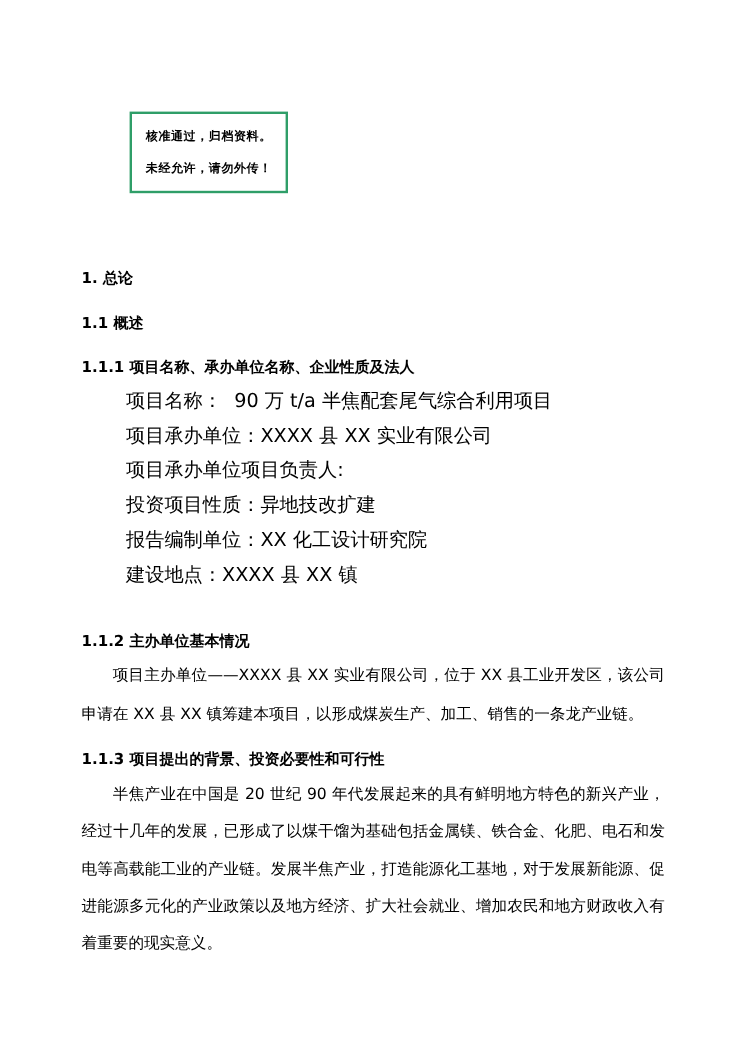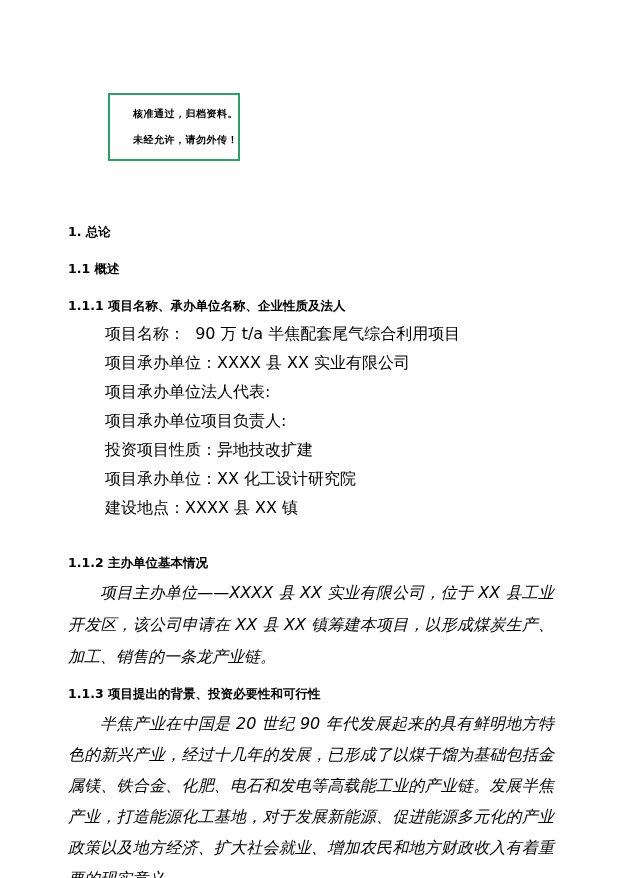--- a/index.html
+++ b/index.html
@@ -19,21 +19,21 @@
   .stamp-box {
     position: absolute;
     left: 108px;
     top: 93px;
     width: 128px;
     height: 64px;
     border: 2px solid #2f9e68;
     display: flex;
     flex-direction: column;
     justify-content: space-evenly;
-    align-items: flex-end;
+    align-items: center;
     box-sizing: content-box;
   }
   .stamp-line {
     font-size: 10px;
     font-weight: bold;
     color: #000000;
     white-space: nowrap;
     letter-spacing: 0.5px;
   }
   .content {
@@ -61,22 +61,21 @@
   .info-line {
     line-height: 29px;
     margin-left: 37px;
     white-space: pre;
     font-size: 16px;
   }
   .para {
     margin-top: 8px;
     text-indent: 2em;
     text-align: justify;
-    font-size: 16px;
-    font-style: italic;
+    font-size: 13px;
   }
   .para-1 { line-height: 32px; }
   .para-2 { line-height: 31px; }
 </style>
 </head>
 <body>
 
 <div class="doc-page">
 
   <div class="stamp-box">
@@ -88,24 +87,23 @@
 
     <div class="hd hd-1">1. 总论</div>
 
     <div class="hd hd-2">1.1 概述</div>
 
     <div class="hd hd-3">1.1.1 项目名称、承办单位名称、企业性质及法人</div>
 
     <div class="info-list">
       <div class="info-line">项目名称：  90 万 t/a 半焦配套尾气综合利用项目</div>
       <div class="info-line">项目承办单位：XXXX 县 XX 实业有限公司</div>
-      <div class="info-line">项目承办单位法人代表:</div>
       <div class="info-line">项目承办单位项目负责人:</div>
       <div class="info-line">投资项目性质：异地技改扩建</div>
-      <div class="info-line">项目承办单位：XX 化工设计研究院</div>
+      <div class="info-line">报告编制单位：XX 化工设计研究院</div>
       <div class="info-line">建设地点：XXXX 县 XX 镇</div>
     </div>
 
     <div class="hd hd-4">1.1.2 主办单位基本情况</div>
 
     <div class="para para-1">项目主办单位——XXXX 县 XX 实业有限公司，位于 XX 县工业开发区，该公司申请在 XX 县 XX 镇筹建本项目，以形成煤炭生产、加工、销售的一条龙产业链。</div>
 
     <div class="hd hd-5">1.1.3 项目提出的背景、投资必要性和可行性</div>
 
     <div class="para para-2">半焦产业在中国是 20 世纪 90 年代发展起来的具有鲜明地方特色的新兴产业，经过十几年的发展，已形成了以煤干馏为基础包括金属镁、铁合金、化肥、电石和发电等高载能工业的产业链。发展半焦产业，打造能源化工基地，对于发展新能源、促进能源多元化的产业政策以及地方经济、扩大社会就业、增加农民和地方财政收入有着重要的现实意义。</div>

